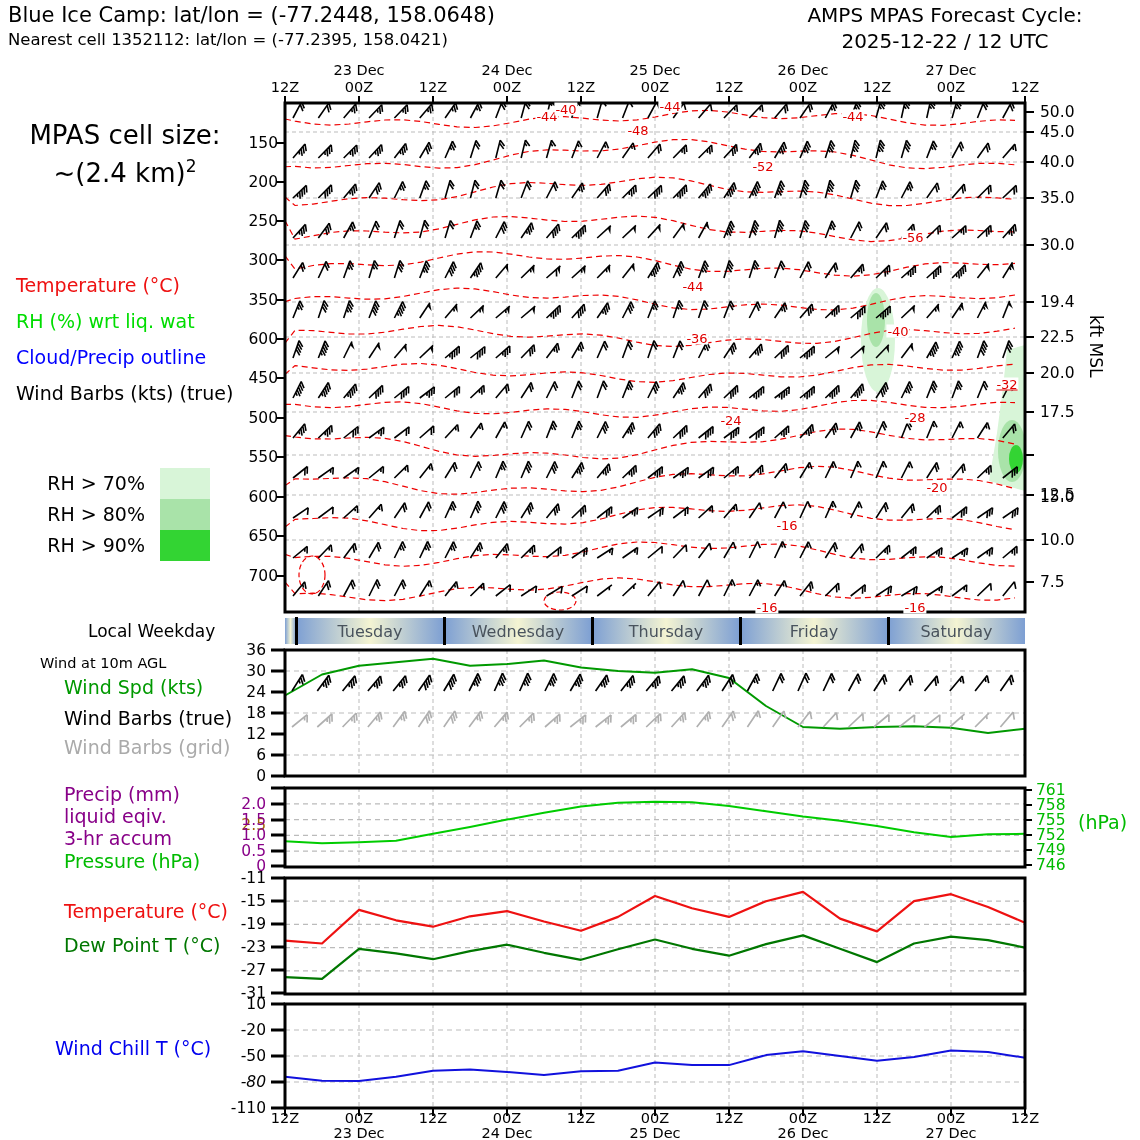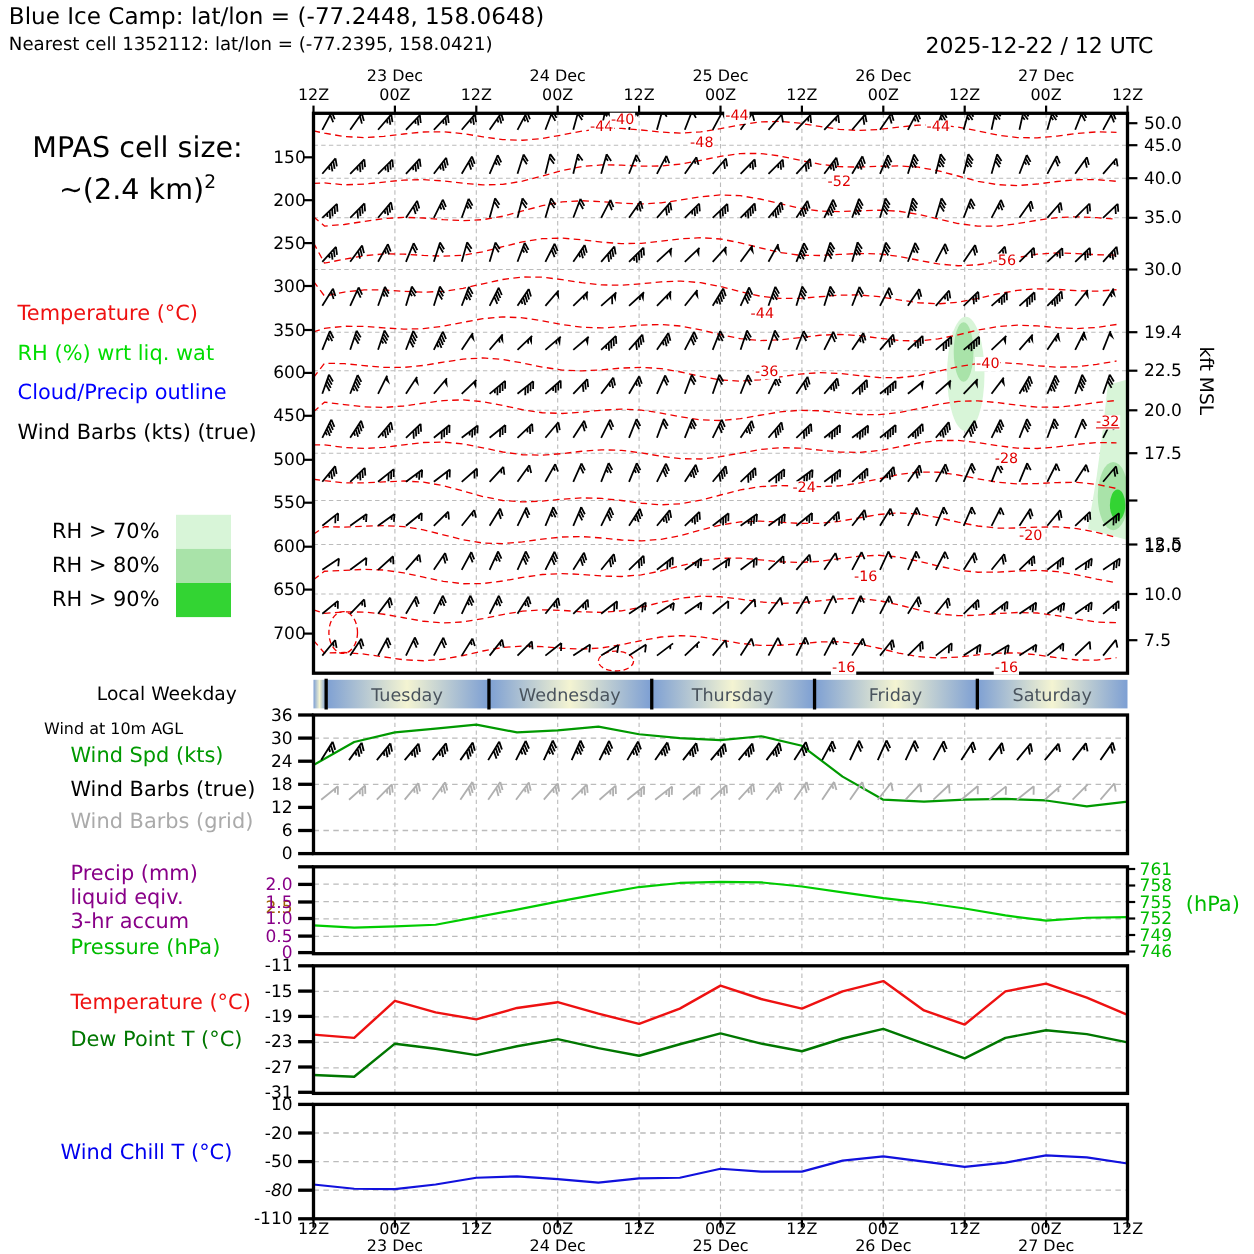--- a/index.html
+++ b/index.html
@@ -1549,20 +1549,21 @@
       <line x1="1025" y1="790" x2="1032" y2="790" stroke="#000" stroke-width="2"></line>
       <line x1="1025" y1="805" x2="1032" y2="805" stroke="#000" stroke-width="2"></line>
       <line x1="1025" y1="820" x2="1032" y2="820" stroke="#000" stroke-width="2"></line>
       <line x1="1025" y1="835" x2="1032" y2="835" stroke="#000" stroke-width="2"></line>
       <line x1="1025" y1="850" x2="1032" y2="850" stroke="#000" stroke-width="2"></line>
       <line x1="1025" y1="865" x2="1032" y2="865" stroke="#000" stroke-width="2"></line>
     </svg>
 
   <div class="lbl" style="left:8px;top:3px;font-size:21px;">Blue Ice Camp: lat/lon = (-77.2448, 158.0648)</div>
   <div class="lbl" style="left:8px;top:30px;font-size:16.5px;">Nearest cell 1352112: lat/lon = (-77.2395, 158.0421)</div>
+  <div class="lbl" style="left:770px;top:3px;width:350px;text-align:center;font-size:20px;">AMPS MPAS Forecast Cycle:</div>
   <div class="lbl" style="left:770px;top:29px;width:350px;text-align:center;font-size:20px;">2025-12-22 / 12 UTC</div>
 
   <div class="lbl" style="left:10px;top:120px;width:230px;text-align:center;font-size:26px;">MPAS cell size:</div>
   <div class="lbl" style="left:10px;top:156px;width:230px;text-align:center;font-size:26px;"><span>~(2.4 km)</span><sup style="font-size:17px;">2</sup></div>
 
   <div id="legend">
       <div class="lbl" style="left: 16px; top: 274px; font-size: 19px; color: rgb(238, 17, 17);">Temperature (°C)</div>
       <div class="lbl" style="left: 16px; top: 310px; font-size: 19px; color: rgb(0, 221, 0);">RH (%) wrt liq. wat</div>
       <div class="lbl" style="left: 16px; top: 346px; font-size: 19px; color: rgb(0, 0, 255);">Cloud/Precip outline</div>
       <div class="lbl" style="left: 16px; top: 382px; font-size: 19px; color: rgb(0, 0, 0);">Wind Barbs (kts) (true)</div>
@@ -1707,19 +1708,19 @@
       <div class="ctr-lbl" style="left: 670px; top: 106px;">-44</div>
       <div class="ctr-lbl" style="left: 638px; top: 130px;">-48</div>
       <div class="ctr-lbl" style="left: 853px; top: 116px;">-44</div>
       <div class="ctr-lbl" style="left: 763px; top: 166px;">-52</div>
       <div class="ctr-lbl" style="left: 913px; top: 237px;">-56</div>
       <div class="ctr-lbl" style="left: 693px; top: 286px;">-44</div>
       <div class="ctr-lbl" style="left: 697px; top: 338px;">-36</div>
       <div class="ctr-lbl" style="left: 898px; top: 331px;">-40</div>
       <div class="ctr-lbl" style="left: 1007px; top: 384px; text-decoration: underline;">-32</div>
       <div class="ctr-lbl" style="left: 915px; top: 417px;">-28</div>
-      <div class="ctr-lbl" style="left: 731px; top: 444px;">-24</div>
+      <div class="ctr-lbl" style="left: 731px; top: 420px;">-24</div>
       <div class="ctr-lbl" style="left: 937px; top: 487px;">-20</div>
       <div class="ctr-lbl" style="left: 787px; top: 525px;">-16</div>
       <div class="ctr-lbl" style="left: 767px; top: 607px;">-16</div>
       <div class="ctr-lbl" style="left: 915px; top: 607px;">-16</div>
     </div>
 </div>
 
 </body></html>

